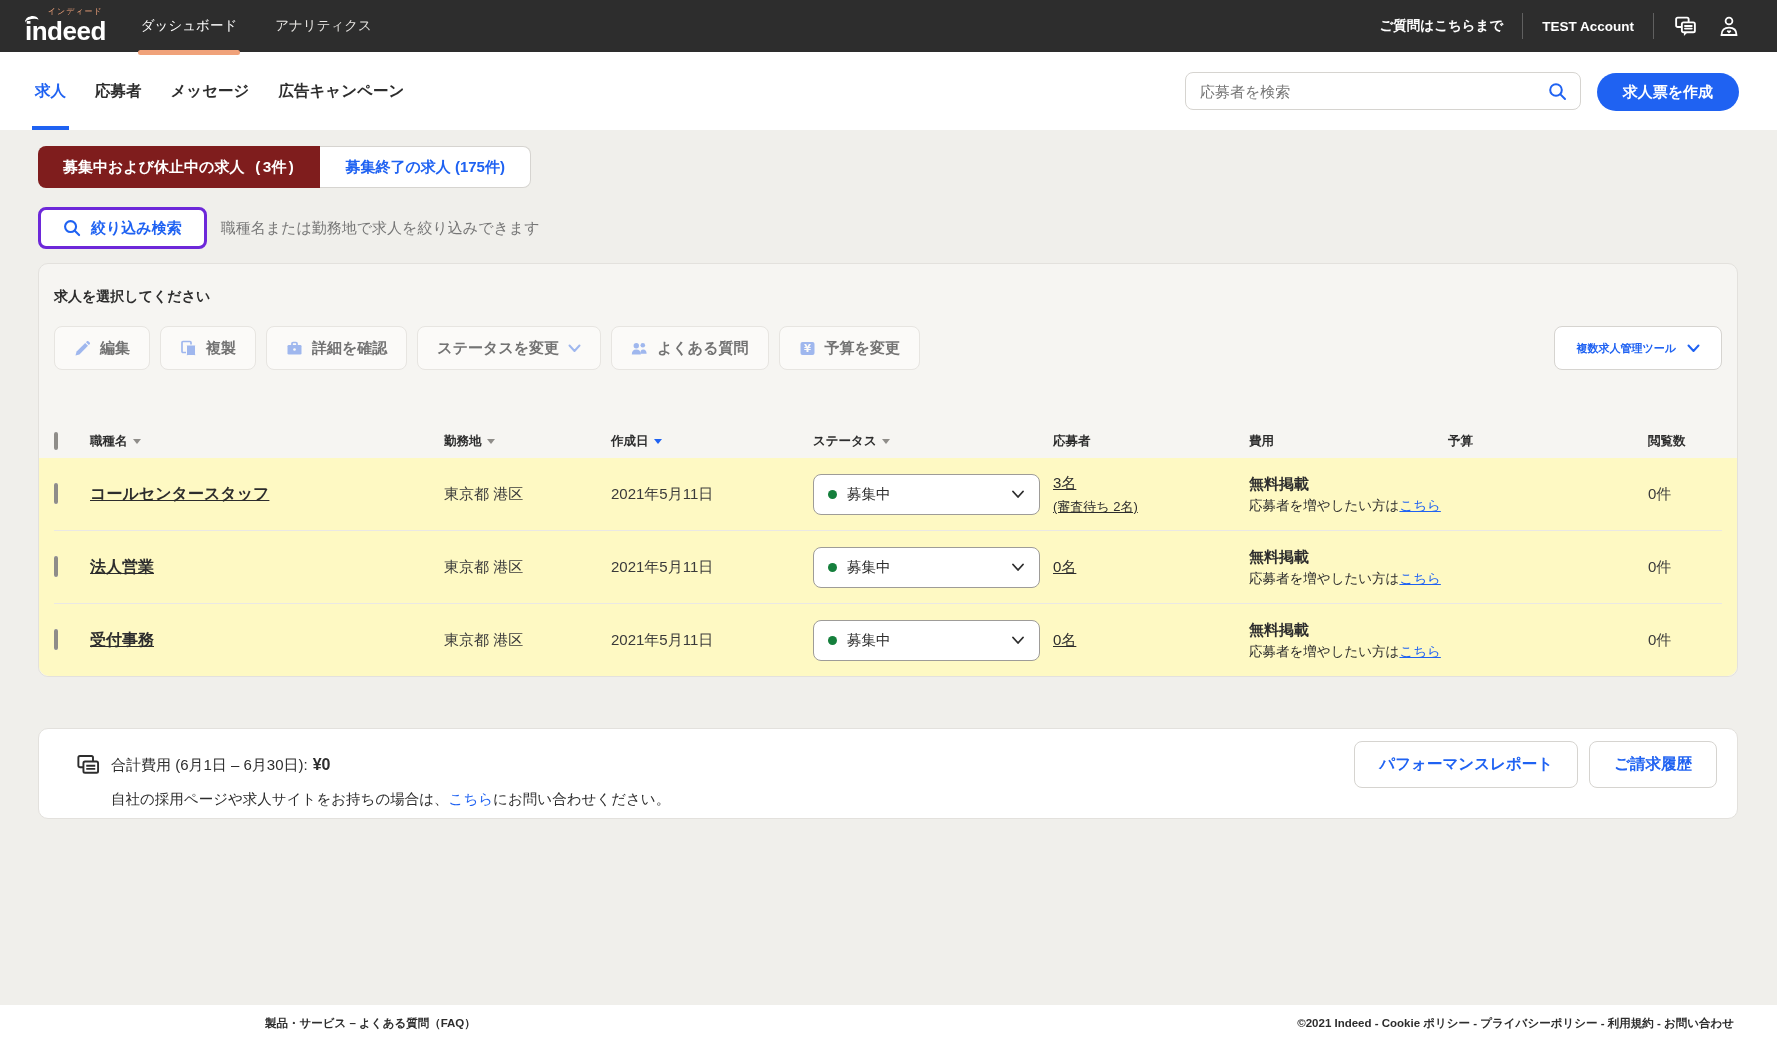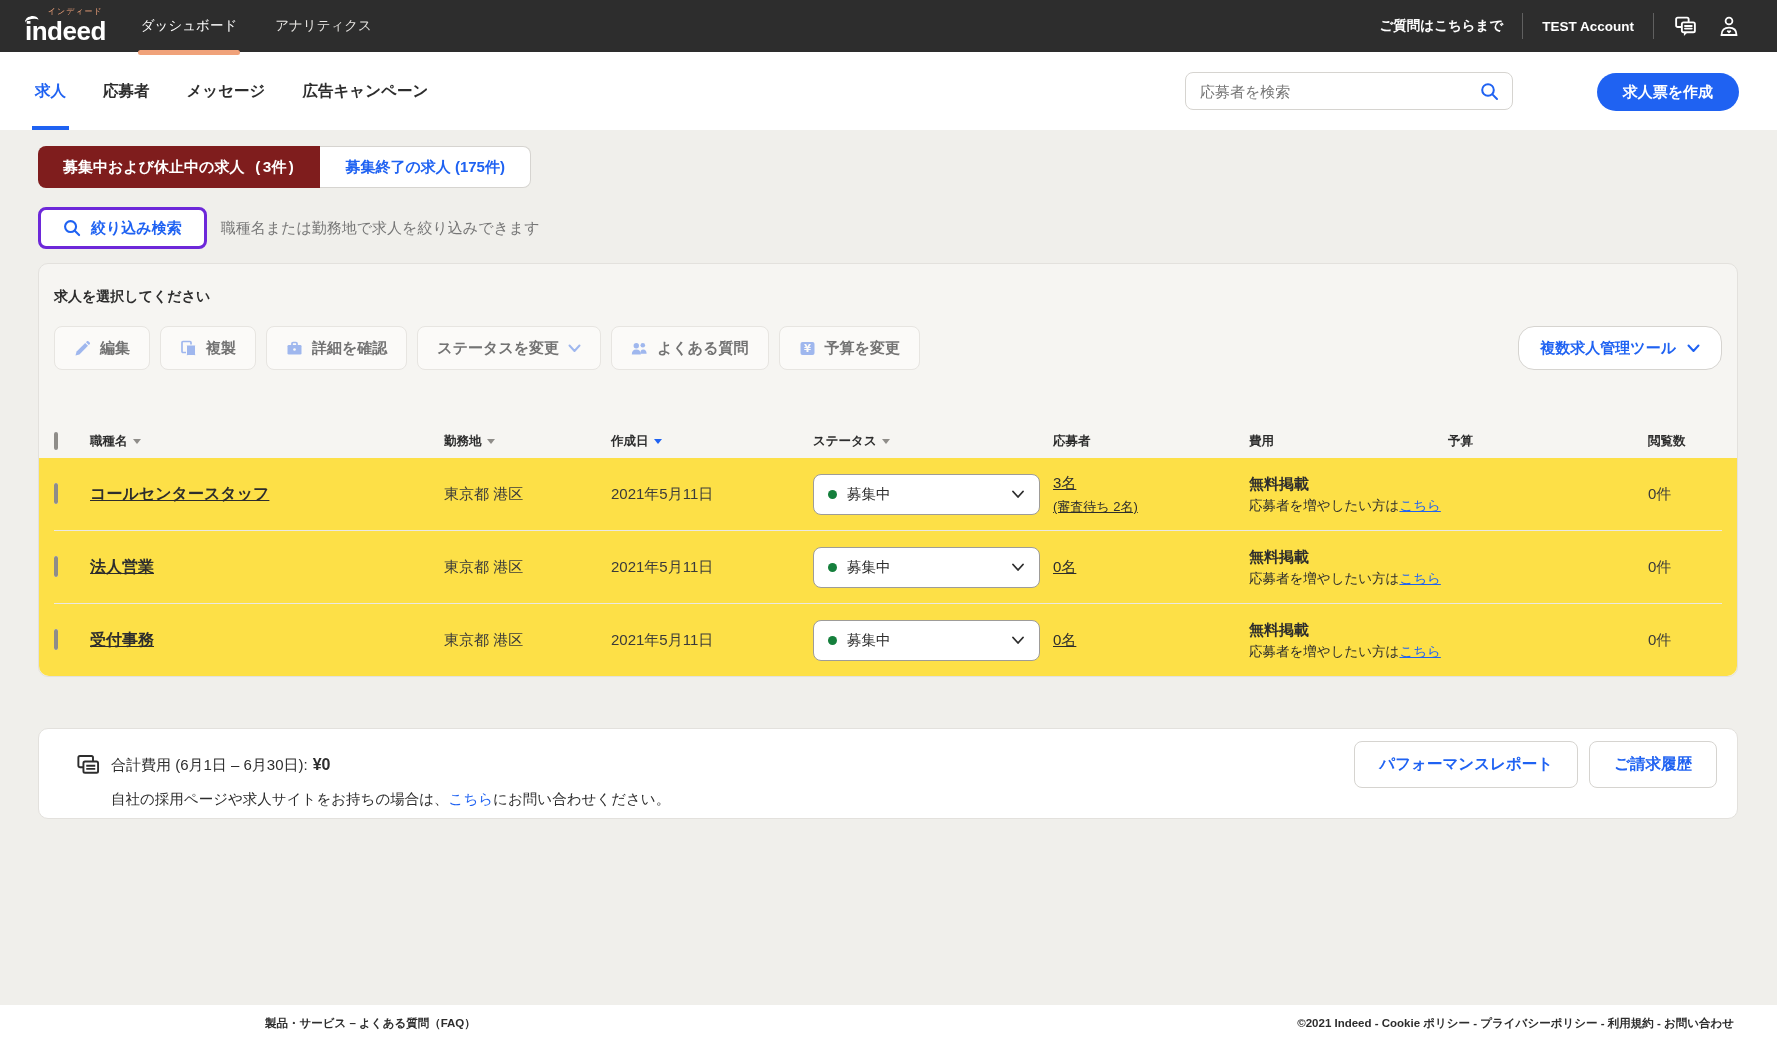--- a/index.html
+++ b/index.html
@@ -37,32 +37,32 @@
     content: ""; position: absolute; left: 16px; right: 16px; bottom: -3px;
     height: 5px; background: #f0a27a; border-radius: 3px; z-index: 6;
   }
   .top-right { margin-left: auto; margin-right: 36px; display: flex; align-items: center; gap: 19px; }
   .top-link { font-size: 13.5px; font-weight: bold; color: #fff; }
   .vdiv { width: 1px; height: 26px; background: #606060; }
   .icon-btn { display: flex; align-items: center; cursor: pointer; }
 
   
   .subnav { position: absolute; top: 52px; left: 0; right: 0; height: 78px; background: #fff; }
-  .sub-tabs { position: absolute; left: 35px; top: 0; height: 78px; display: flex; gap: 37px; }
+  .sub-tabs { position: absolute; left: 35px; top: 0; height: 78px; display: flex; gap: 29px; }
   .sub-tab {
     display: flex; align-items: center; height: 78px;
     font-size: 15.5px; font-weight: bold; color: #2d2d2d; position: relative;
   }
   .sub-tab.active { color: #1f62f2; }
   .sub-tab.active::after {
     content: ""; position: absolute; left: -3px; right: -3px; bottom: 0;
     height: 4px; background: #1f62f2;
   }
   .sub-search {
-    position: absolute; left: 1185px; top: 20px; width: 328px; height: 38px;
+    position: absolute; left: 1185px; top: 20px; width: 396px; height: 38px;
     background: #fff; border: 1px solid #d6d4d0; border-radius: 8px;
     display: flex; align-items: center;
   }
   .sub-search input {
     flex: 1; height: 100%; border: none; outline: none; background: transparent;
     padding: 0 14px; font-size: 15px; color: #2d2d2d;
     font-family: "Liberation Sans", "DejaVu Sans", sans-serif;
   }
   .sub-search input::placeholder { color: #767676; }
   .sub-search .mag { margin-right: 13px; display: flex; cursor: pointer; }
@@ -96,22 +96,22 @@
   .card-title { position: absolute; top: 24px; left: 15px; font-size: 14px; font-weight: bold; }
   .toolbar { position: absolute; top: 62px; left: 15px; display: flex; gap: 10px; }
   .tbtn {
     height: 44px; display: flex; align-items: center; gap: 9px; padding: 0 19px;
     background: #fbfaf8; border: 1px solid #e7e5e1; border-radius: 8px;
     color: #737373; font-size: 15px; font-weight: bold; cursor: default;
   }
   .tools-btn {
     position: absolute; top: 62px; right: 15px; height: 44px;
     display: flex; align-items: center; gap: 11px; padding: 0 21px;
-    background: #fff; border: 1px solid #d6d4d0; border-radius: 16px;
-    color: #1f62f2; font-size: 15px; font-weight: bold; cursor: pointer;
+    background: #fff; border: 1px solid #d6d4d0; border-radius: 8px;
+    color: #1f62f2; font-size: 11px; font-weight: bold; cursor: pointer;
   }
 
   .jgrid {
     display: grid;
     grid-template-columns: 36px 354px 167px 202px 240px 196px 199px 200px 1fr;
     align-items: center;
   }
   .thead {
     position: absolute; top: 160px; left: 15px; width: 1670px; height: 34px;
     font-size: 12.5px; font-weight: bold;
@@ -119,21 +119,21 @@
   .th { display: flex; align-items: center; gap: 5px; }
   .caret {
     width: 0; height: 0;
     border-left: 4px solid transparent; border-right: 4px solid transparent;
     border-top: 5px solid #8f8d89;
   }
   .caret.blue { border-top-color: #1f62f2; }
 
   .tbody {
     position: absolute; top: 194px; left: 0; right: 0; bottom: 0;
-    background: #fde047; border-radius: 0 0 10px 10px;
+    background: #fef9c3; border-radius: 0 0 10px 10px;
     padding: 0 15px; display: flex; flex-direction: column;
   }
   .trow { flex: 1; border-bottom: 1px solid #eae8e4; }
   .trow:last-child { border-bottom: none; }
 
   .cbx { width: 21px; height: 21px; background: #fff; border: 2px solid #8f8d89; border-radius: 4px; cursor: pointer; }
   .job-link { font-size: 16px; font-weight: bold; color: #2d2d2d; text-decoration: underline; }
   .cell { font-size: 15px; color: #3a3a3a; }
 
   .status-select {

